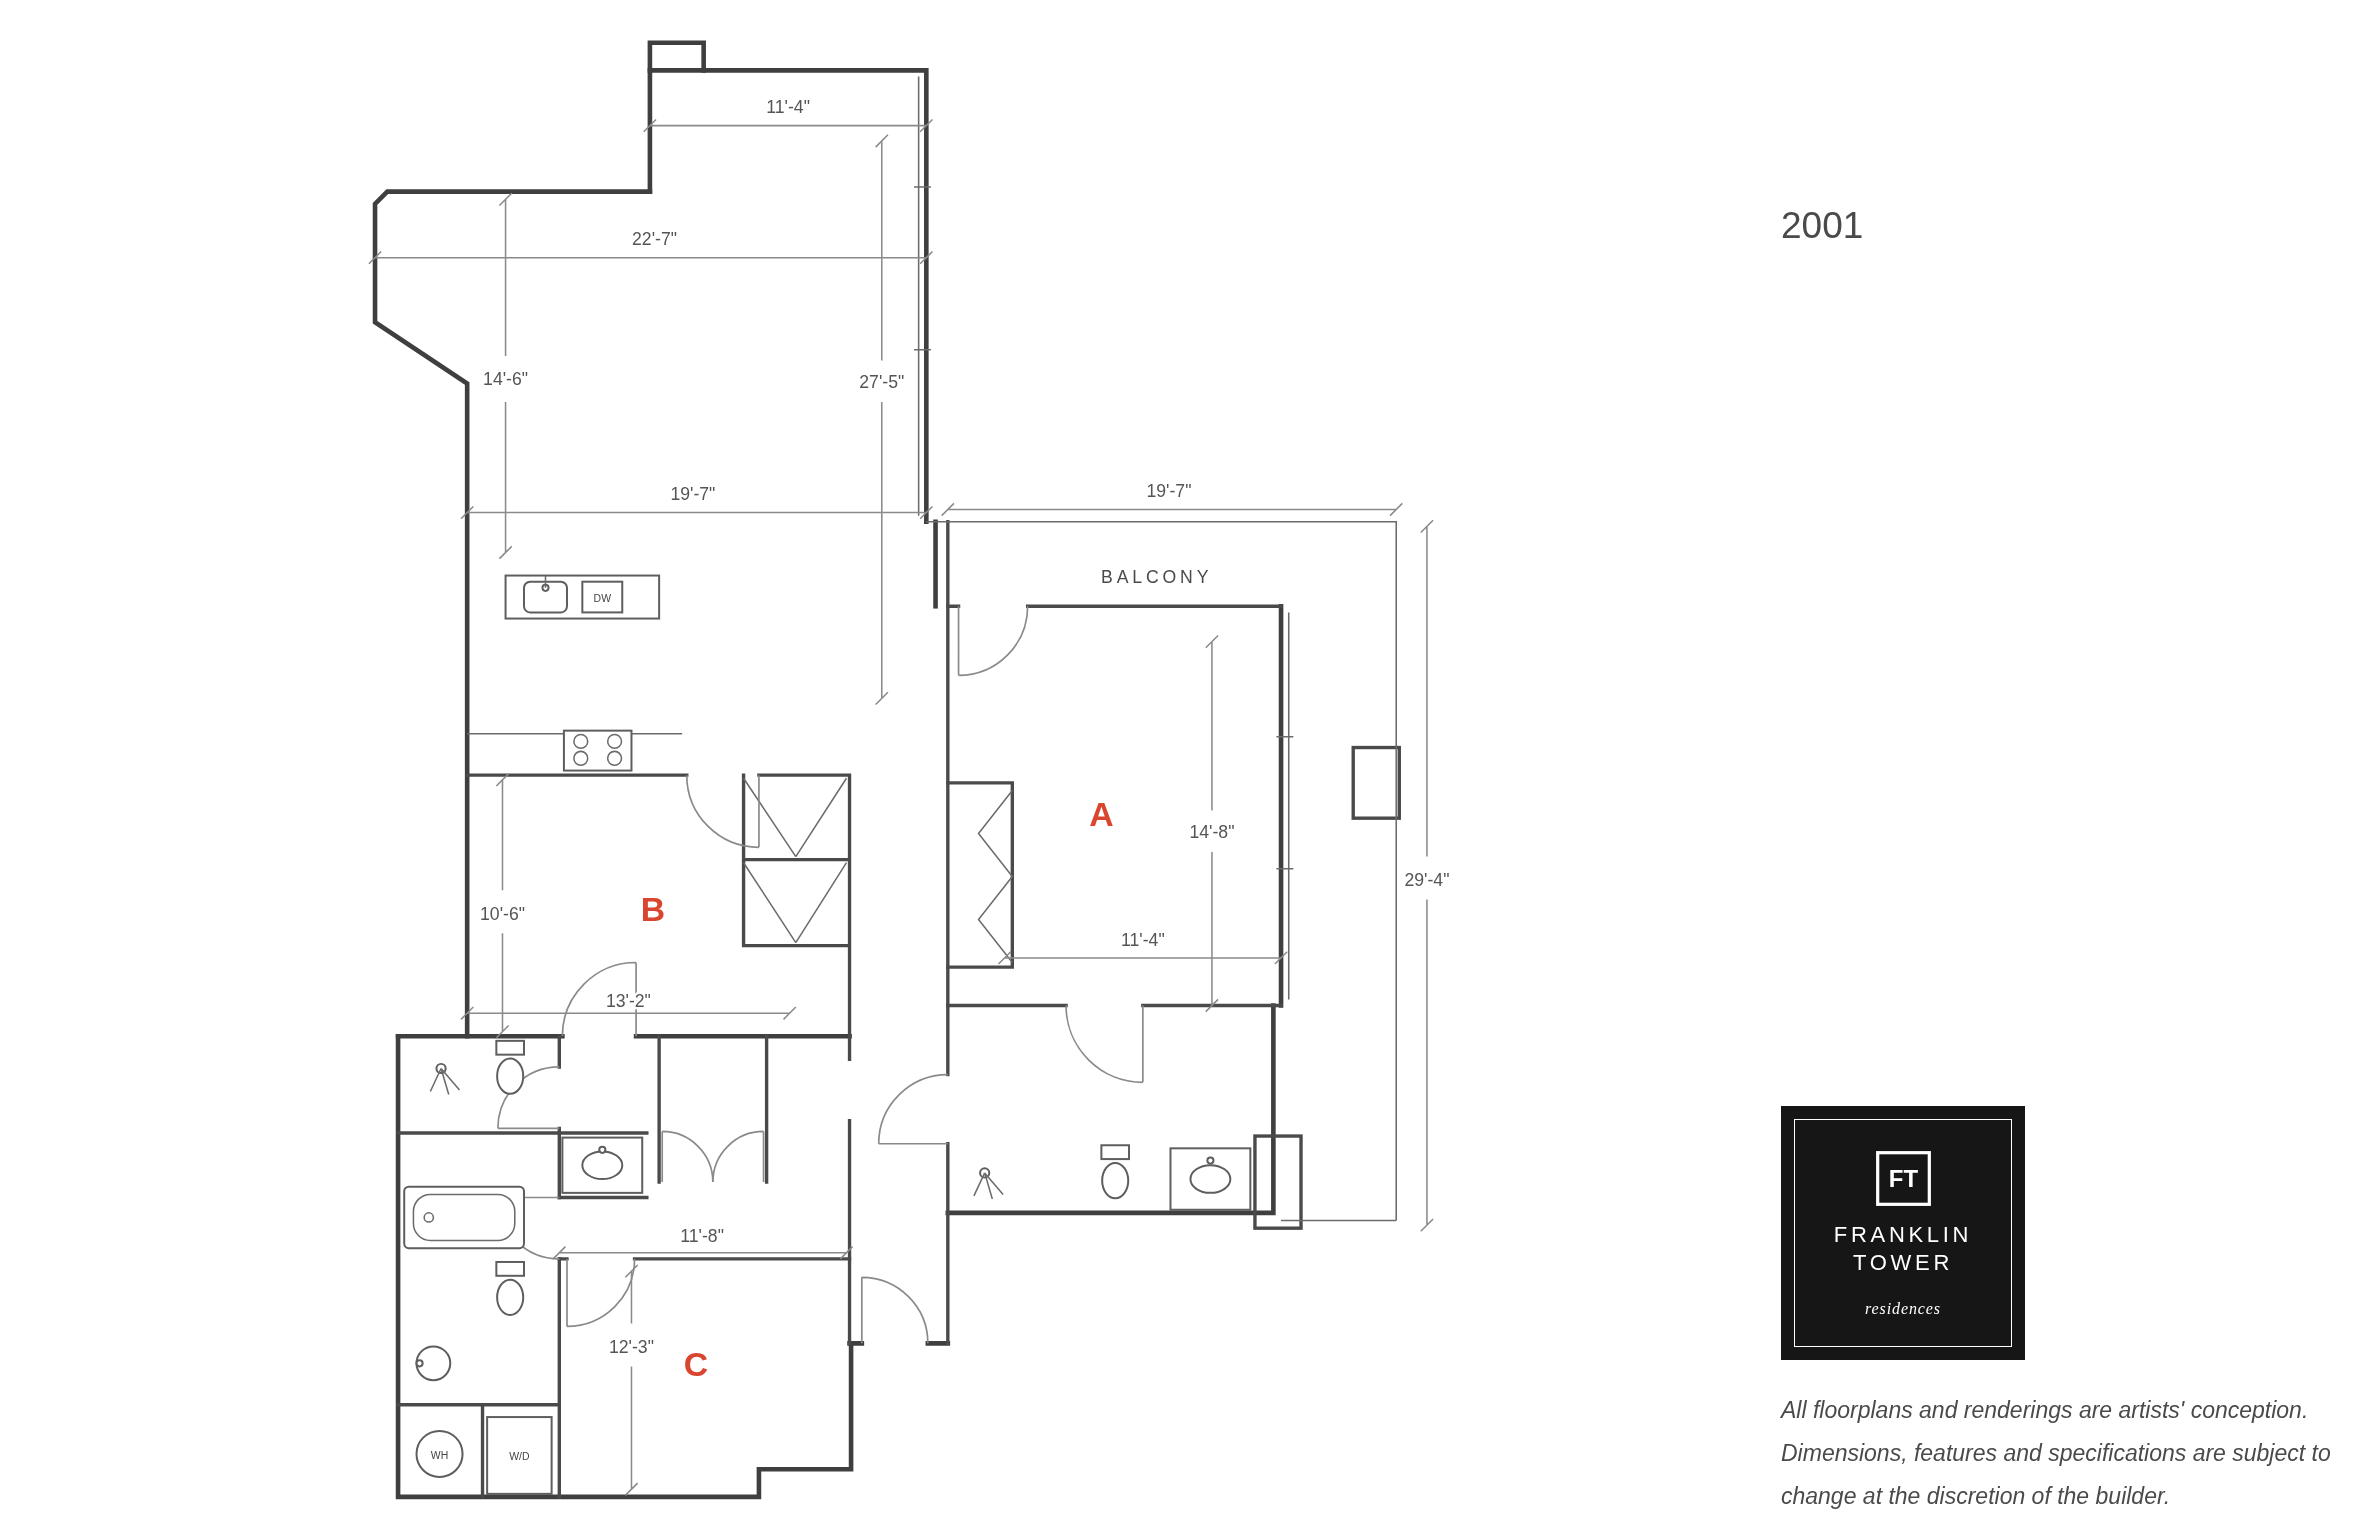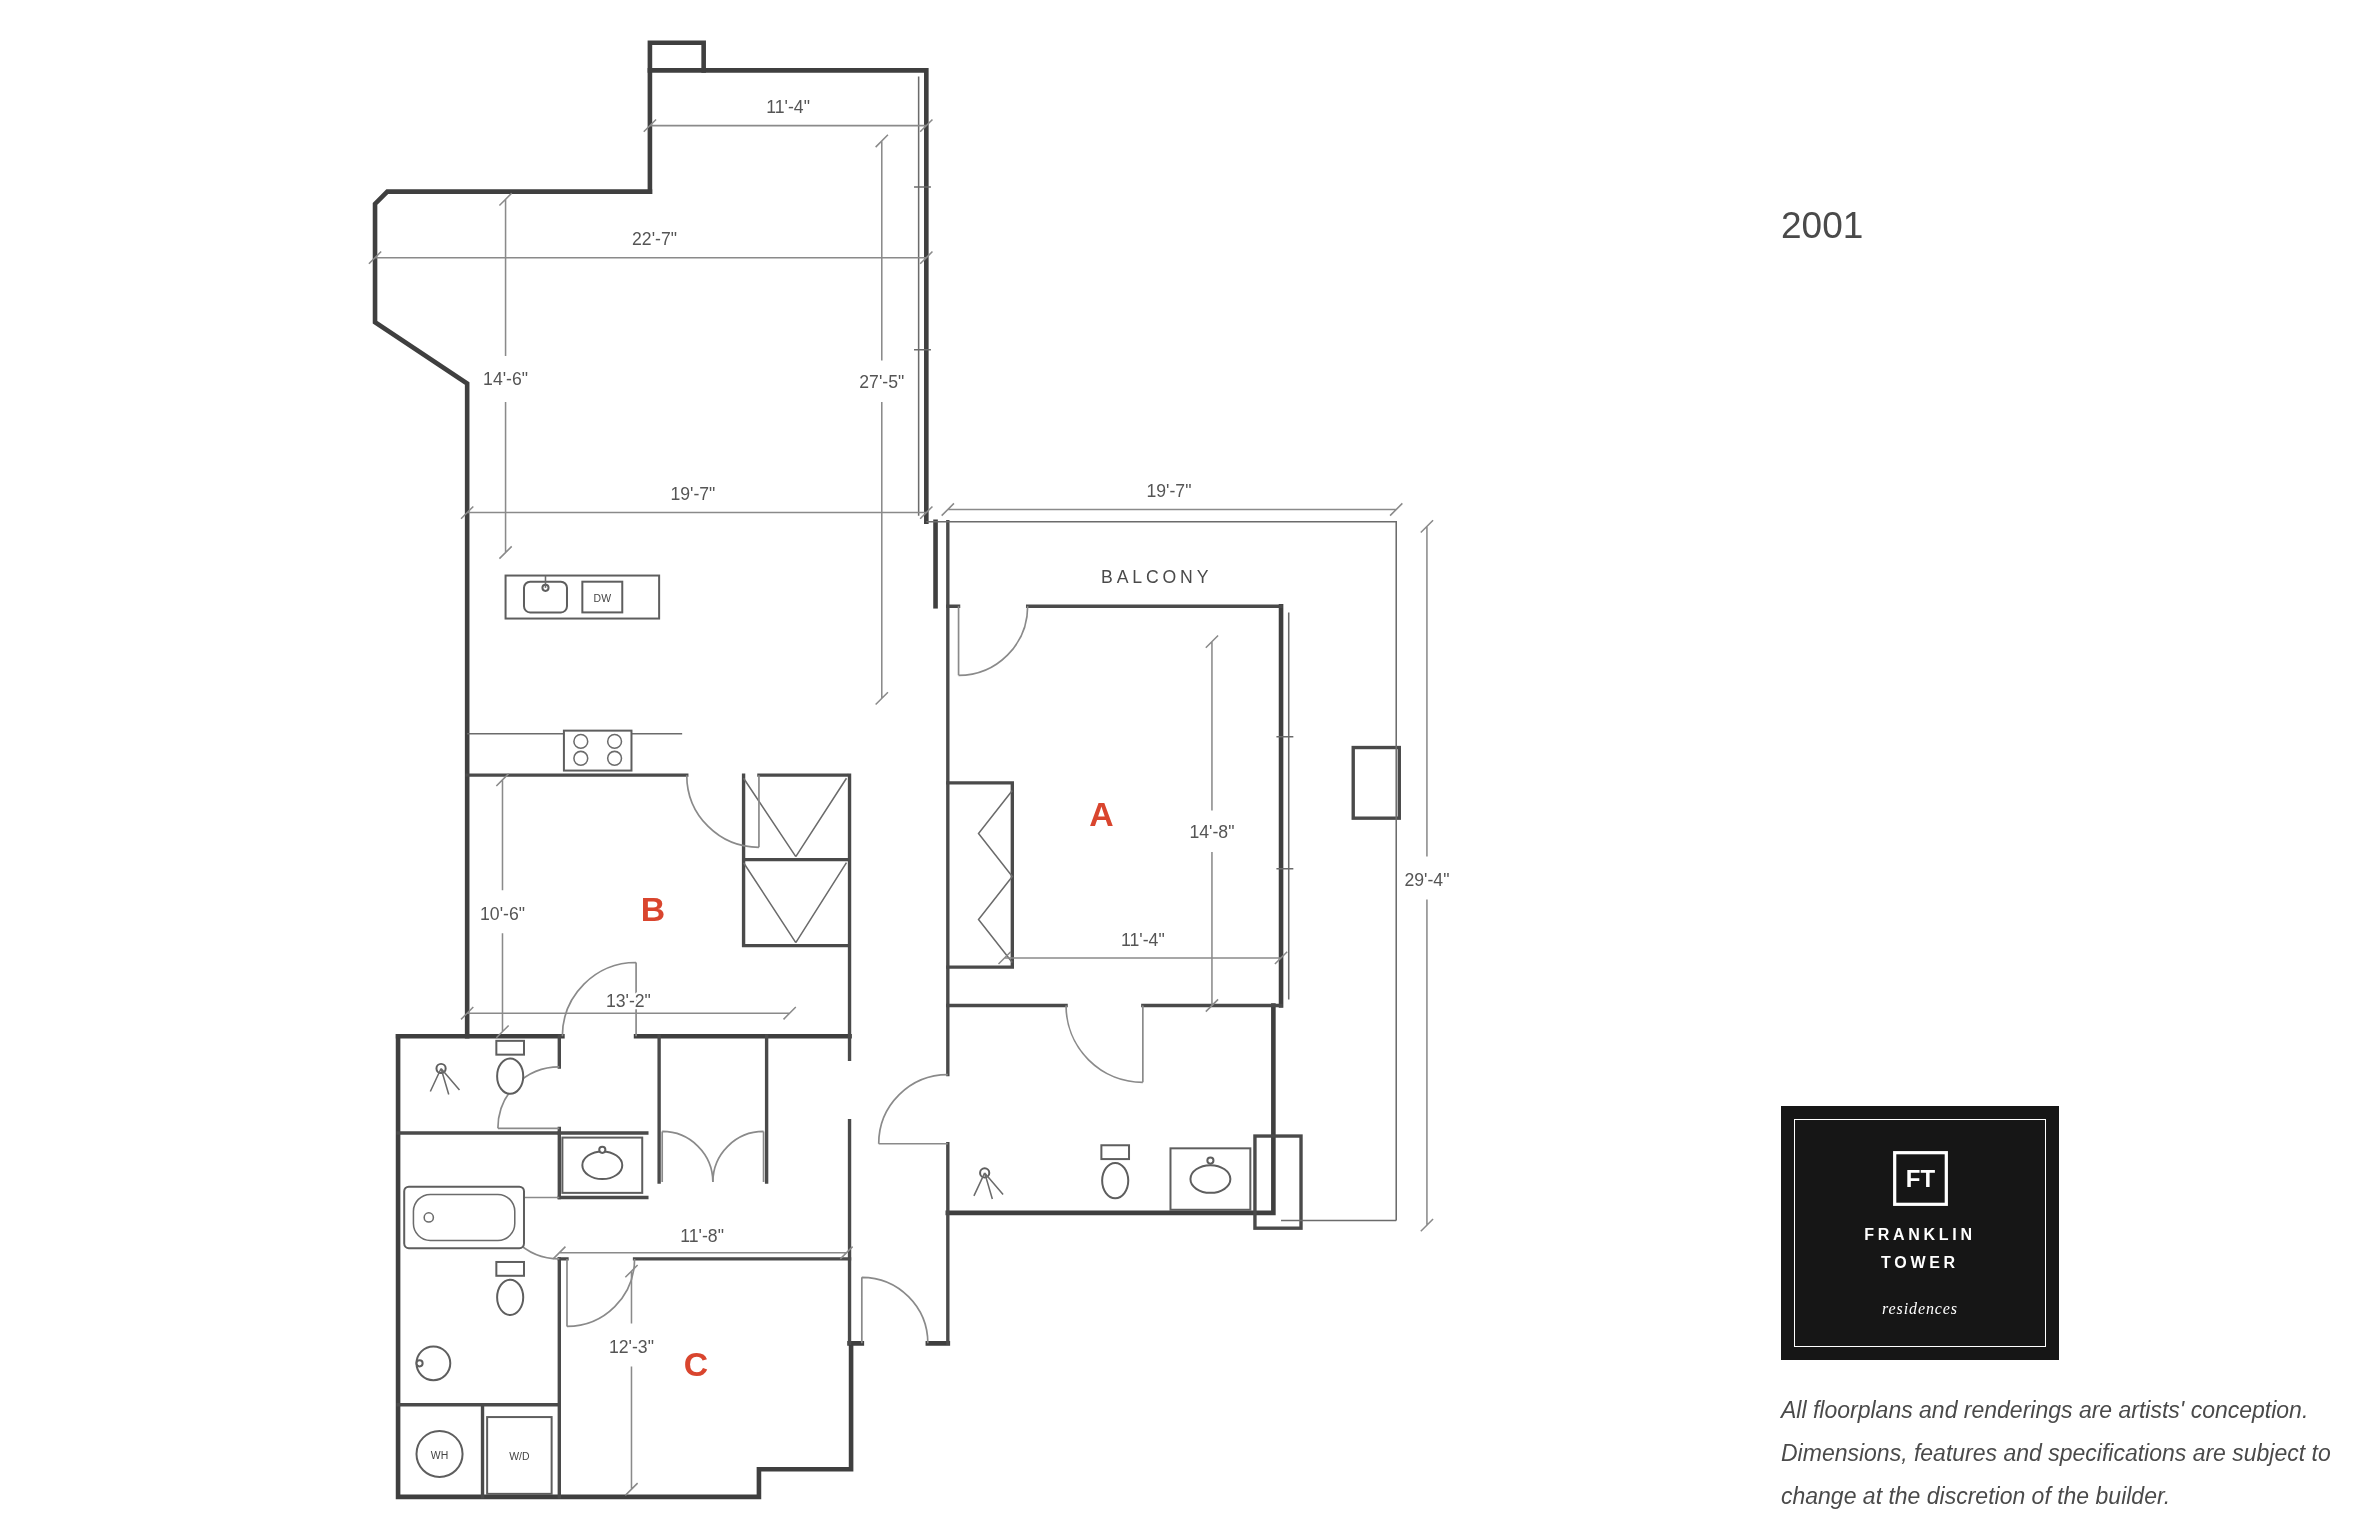--- a/index.html
+++ b/index.html
@@ -19,26 +19,26 @@
   .room{font-size:22px;font-weight:bold;fill:#d9452e;text-anchor:middle;}
   .balc{font-size:11.5px;fill:#4a4a4a;letter-spacing:2.5px;text-anchor:middle;}
   .flabel{font-size:6.8px;fill:#444;text-anchor:middle;stroke:none;}
 
   
   .header{position:absolute;left:1781px;top:173px;width:586px;}
   .title{font-size:35px;font-weight:bold;letter-spacing:0.5px;color:#e8503c;
          margin:0;padding-bottom:15px;border-bottom:2.8px solid #e8503c;}
   .unit{font-size:37px;color:#4a4a4a;margin-top:32px;}
 
-  .logo{position:absolute;left:1781px;top:1106px;width:278px;height:254px;
+  .logo{position:absolute;left:1781px;top:1106px;width:244px;height:254px;
         background:#161616;color:#fff;text-align:center;box-sizing:border-box;}
   .logo .inner{position:absolute;inset:13px;border:1.4px solid #fff;
         display:flex;flex-direction:column;align-items:center;justify-content:center;}
   .monogram{margin-bottom:13px;}
-  .lg1{font-size:16px;font-weight:bold;letter-spacing:3.7px;line-height:28px;}
+  .lg1{font-size:22px;font-weight:normal;letter-spacing:3.7px;line-height:28px;}
   .lg3{font-size:16px;font-style:italic;font-family:"Liberation Serif",serif;
        letter-spacing:0.9px;margin-top:23px;}
 
   .disclaimer{position:absolute;left:1781px;top:1389px;width:594px;
         font-size:23px;font-style:italic;color:#4a4a4a;line-height:43px;}
 </style>
 </head>
 <body>
 
 <svg class="plan" viewBox="0 0 730 980">

